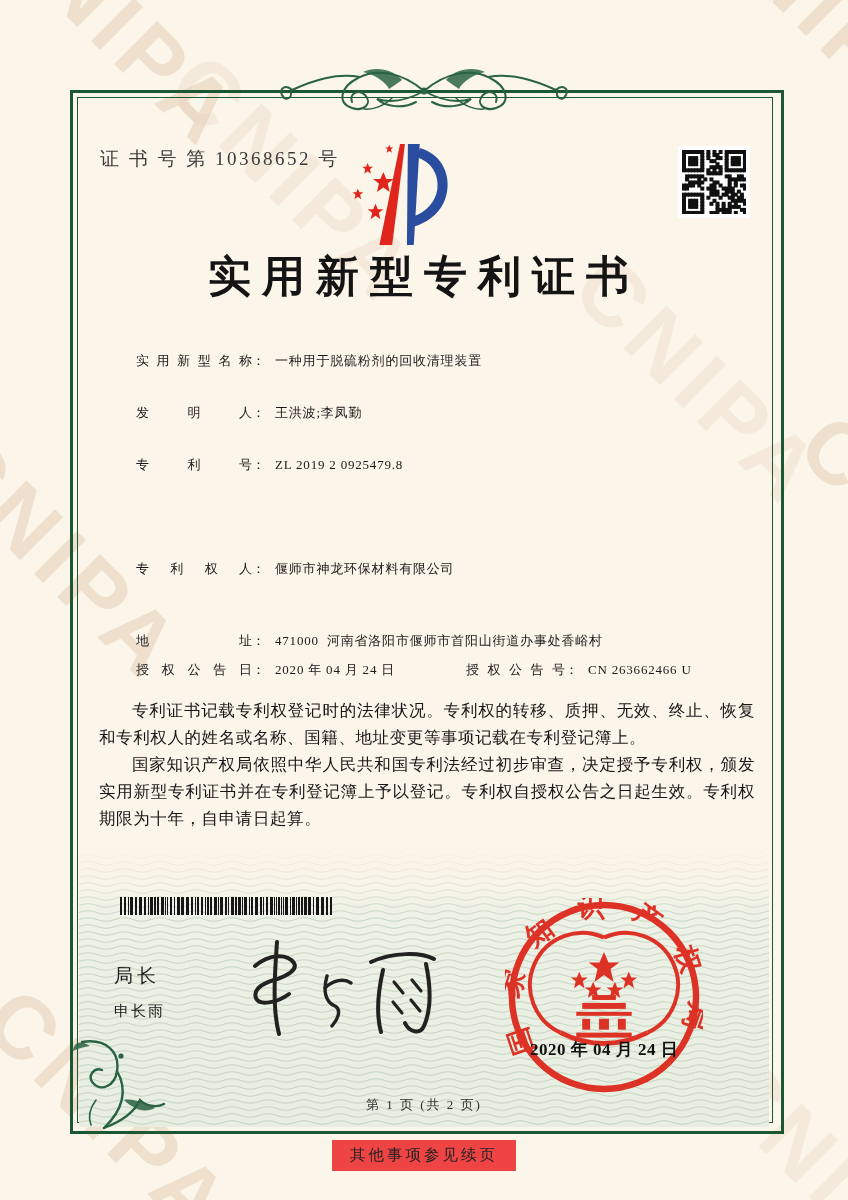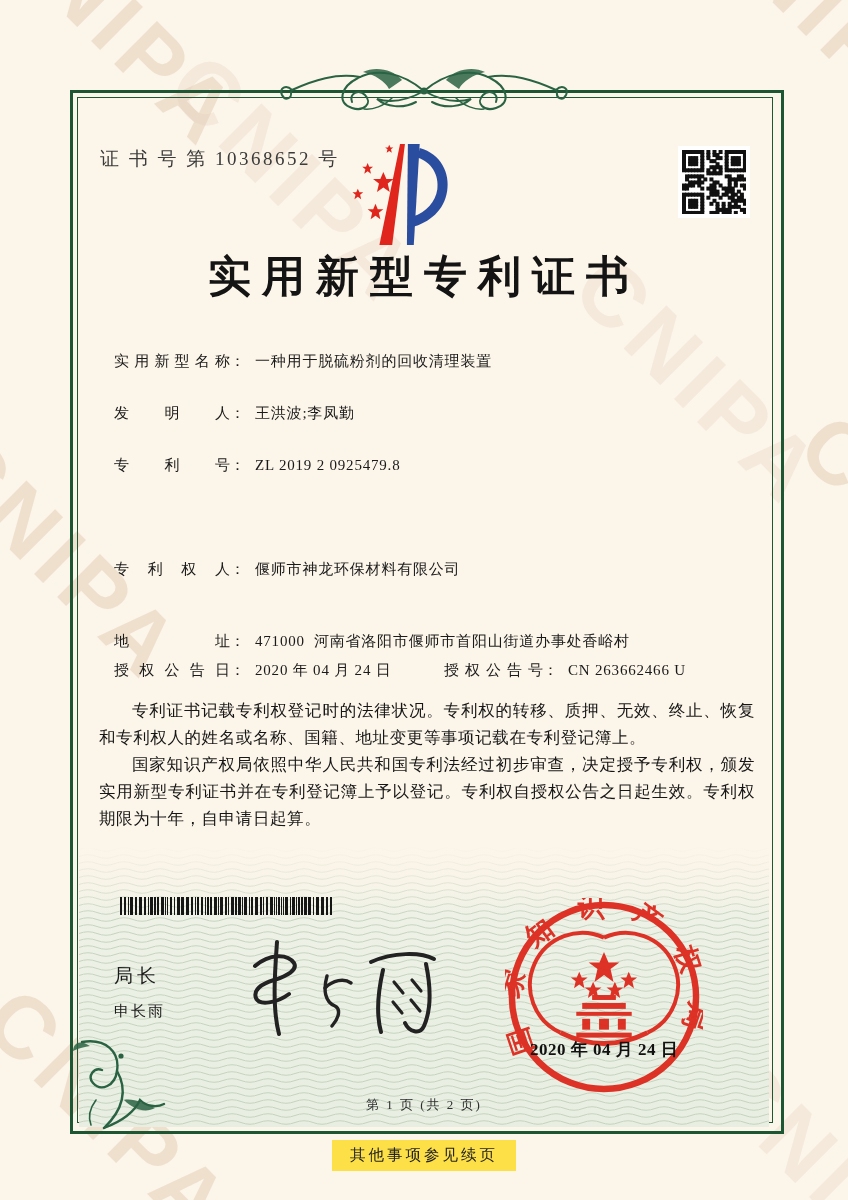--- a/index.html
+++ b/index.html
@@ -28,21 +28,21 @@
   .orn{position:absolute;z-index:2;}
 
   .cert-no{position:absolute;left:100px;top:146px;font-size:19px;letter-spacing:2.5px;
            color:#3b3b3b;z-index:2;}
   .logo{position:absolute;left:352px;top:142px;width:100px;height:108px;z-index:2;}
   .qr{position:absolute;left:678px;top:146px;width:72px;height:72px;background:#ffffff;
       padding:4px;box-sizing:border-box;z-index:2;}
   .title{position:absolute;left:0;top:248px;width:848px;text-align:center;font-size:43px;
          font-weight:bold;letter-spacing:11px;color:#141414;z-index:2;}
 
-  .field-row{position:absolute;left:114px;font-size:15px;z-index:2;white-space:nowrap;}
+  .field-row{position:absolute;left:136px;font-size:13px;z-index:2;white-space:nowrap;}
   .flabel{display:inline-block;width:116px;text-align:justify;text-align-last:justify;
           vertical-align:bottom;}
   .fcolon{margin-right:10px;}
   .fvalue{white-space:pre;letter-spacing:0.8px;}
   .grant-group{position:absolute;left:330px;top:0;white-space:nowrap;}
   .glabel{display:inline-block;width:99px;text-align:justify;text-align-last:justify;
           vertical-align:bottom;}
 
   .paras{position:absolute;left:99px;top:697px;width:656px;font-size:16.5px;
          line-height:1.64;text-align:justify;color:#161616;z-index:2;}
@@ -54,21 +54,21 @@
   .officer-name{position:absolute;left:114px;top:1002px;font-size:15px;letter-spacing:2px;z-index:2;}
   .sig{position:absolute;left:225px;top:930px;z-index:3;}
 
   .seal{position:absolute;left:505px;top:898px;width:198px;height:198px;z-index:2;}
   .seal-date{position:absolute;left:507px;top:1038px;width:194px;text-align:center;
              font-size:17px;font-weight:bold;color:#111;letter-spacing:0.5px;z-index:3;white-space:nowrap;}
 
   .page-num{position:absolute;left:70px;top:1096px;width:708px;text-align:center;
             font-size:13px;color:#2e2e2e;letter-spacing:2px;z-index:2;}
   .continuation{position:absolute;left:0;top:1140px;width:848px;text-align:center;z-index:2;}
-  .continuation span{display:inline-block;background:#fde047;padding:5px 18px;
+  .continuation span{display:inline-block;background:#ef4444;padding:5px 18px;
             font-size:15.5px;letter-spacing:3px;color:#222;text-align:center;}
 </style>
 </head>
 <body>
 
 <div class="page">
 
   <div class="wm" style="left:-38px;top:-28px;">CNIPA</div>
   <div class="wm" style="left:668px;top:-42px;">CNIPA</div>
   <div class="wm faint" style="left:140px;top:128px;">CNIPA</div>

